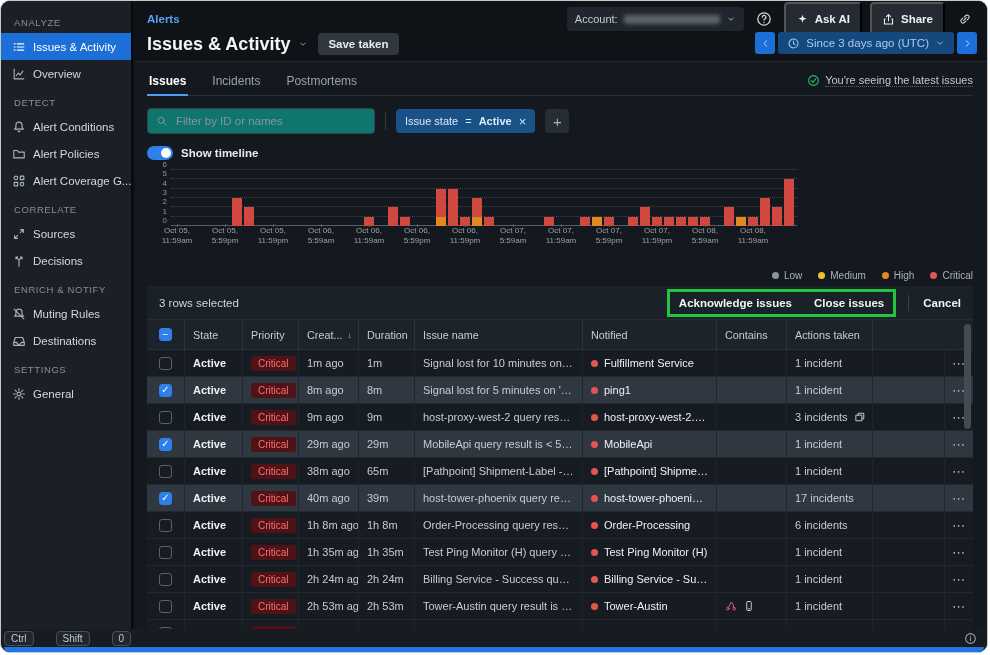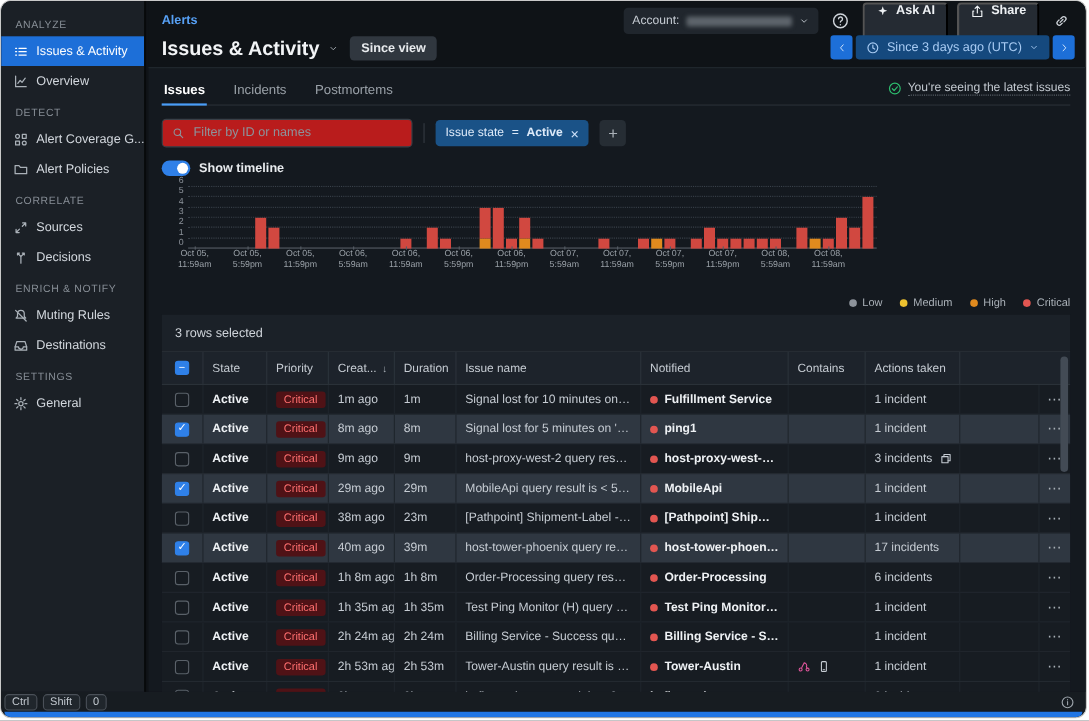--- a/index.html
+++ b/index.html
@@ -20,21 +20,21 @@
   .side-item.active .icon{color:#ffffff;}
   
   .main{position:absolute;left:134px;right:0;top:0;bottom:23px;display:flex;flex-direction:column;background:#0f1317;}
   .topbar{display:flex;align-items:center;height:28px;padding:8px 10px 0 12px;}
   .breadcrumb{color:#57a0f4;font-size:11.5px;font-weight:bold;text-decoration:none;}
   .topbar-right{margin-left:auto;display:flex;align-items:center;gap:8px;}
   .account-select{display:flex;align-items:center;gap:6px;background:#20262d;border-radius:4px;height:24px;
     padding:0 8px;color:#c6ccd3;font-size:11px;cursor:pointer;}
   .blur-block{display:inline-block;width:96px;height:9px;background:#5d646b;border-radius:2px;filter:blur(2px);}
   .icon-btn{display:flex;align-items:center;justify-content:center;width:24px;height:24px;color:#cfd4da;cursor:pointer;}
-  .pill-btn{display:flex;gap:6px;background:#252b33;border-radius:4px;height:35px;
+  .pill-btn{display:flex;align-items:center;gap:6px;background:#252b33;border-radius:4px;height:35px;
     padding:0 10px;color:#eef1f4;font-size:11.5px;font-weight:bold;cursor:pointer;}
   .title-row{display:flex;align-items:center;gap:10px;padding:4px 10px 6px 12px;position:relative;}
   .page-title{font-size:18px;font-weight:bold;color:#f2f4f6;margin:0;}
   .title-chev{color:#aab1b8;display:flex;margin-left:-2px;cursor:pointer;}
   .save-view{background:#30373f;border:none;color:#e8ebee;font-size:11.5px;font-weight:bold;border-radius:4px;
     padding:5px 10px;cursor:pointer;}
   .time-row{position:absolute;right:10px;top:3px;display:flex;align-items:center;gap:3px;}
   .time-step{width:20px;height:22px;background:#1d6fd8;border-radius:3px;display:flex;align-items:center;
     justify-content:center;color:#cfe2fa;cursor:pointer;}
   .time-pill{display:flex;align-items:center;gap:6px;background:#15497e;border-radius:3px;height:22px;
@@ -44,21 +44,21 @@
     display:flex;flex-direction:column;}
   .tabs-row{display:flex;align-items:flex-end;border-bottom:1px solid #2a3037;height:26px;position:relative;}
   .tab{font-size:12px;color:#9aa1a8;padding:0 2px 7px 2px;margin-right:22px;cursor:pointer;position:relative;}
   .tab.active{color:#ffffff;font-weight:bold;}
   .tab.active::after{content:'';position:absolute;left:0;right:0;bottom:-1px;height:2px;background:#4a9df8;}
   .latest-note{margin-left:auto;display:flex;align-items:center;gap:5px;color:#c2c8cf;font-size:11px;
     padding-bottom:8px;}
   .latest-note .txt{border-bottom:1px dotted #5a6169;cursor:pointer;}
   .latest-note .icon{color:#2dbd6e;display:flex;}
   .filter-row{display:flex;align-items:center;gap:10px;margin-top:12px;height:26px;}
-  .search-box{display:flex;align-items:center;gap:6px;width:228px;height:26px;background:#b91c1c;
+  .search-box{display:flex;align-items:center;gap:6px;width:228px;height:26px;background:#0f766e;
     border:1px solid #394048;border-radius:4px;padding:0 8px;color:#8d939b;}
   .search-box input{background:transparent;border:none;outline:none;color:#cfd4da;font-size:11.5px;width:100%;
     font-family:inherit;}
   .search-box input::placeholder{color:#8d939b;}
   .v-div{width:1px;height:18px;background:#343a42;}
   .chip{display:flex;align-items:center;gap:7px;background:#1a5287;border-radius:4px;height:24px;
     padding:0 9px;color:#dce9f8;font-size:11px;cursor:pointer;}
   .chip .x{color:#cfe2fa;font-size:13px;cursor:pointer;line-height:1;}
   .add-filter{width:24px;height:24px;background:#262d34;border-radius:4px;color:#aab1b8;font-size:15px;
     display:flex;align-items:center;justify-content:center;cursor:pointer;}
@@ -110,33 +110,33 @@
   .trow .cell{height:100%;display:flex;align-items:center;padding:0 8px;border-right:1px solid #1f252c;
     overflow:hidden;white-space:nowrap;}
   .trow .cell:last-child{border-right:none;}
   .cell.cb-cell{justify-content:center;padding:0;}
   .checkbox{width:13px;height:13px;border-radius:3px;border:1.5px solid #5a6169;cursor:pointer;
     display:flex;align-items:center;justify-content:center;font-size:10px;color:#fff;line-height:1;}
   .checkbox.checked,.checkbox.indet{background:#2f80e8;border-color:#2f80e8;}
   .state-txt{font-weight:bold;color:#eef1f4;}
   .badge-critical{background:#4f1216;color:#ff6f6f;font-size:10px;padding:2px 7px;border-radius:3px;}
   .entity-cell .dot{width:7px;height:7px;border-radius:50%;background:#e25651;margin-right:6px;flex:none;}
-  .entity-name{font-weight:bold;color:#eef1f4;overflow:hidden;text-overflow:ellipsis;}
+  .entity-name{font-weight:normal;color:#eef1f4;overflow:hidden;text-overflow:ellipsis;}
   .issue-txt{overflow:hidden;text-overflow:ellipsis;}
   .contains-cell .icon{margin-left:6px;color:#c6ccd3;display:flex;}
   .notified-cell{gap:6px;}
   .notified-cell .icon{display:flex;}
   .icon.webhook{color:#e0569c;}
   .icon.mobile{color:#c6ccd3;}
   .ellipsis-cell{justify-content:center;color:#aab1b8;font-size:13px;cursor:pointer;letter-spacing:1px;}
   .scroll-thumb{position:absolute;right:2px;top:38px;width:7px;height:105px;border-radius:4px;background:#434b55;}
   
   .footer{position:absolute;left:0;right:0;bottom:5px;height:18px;background:#171c21;display:flex;
     align-items:center;padding:0 10px;}
-  .kbd-badges{display:flex;gap:5px;margin-left:-7px;}
+  .kbd-badges{display:flex;gap:22px;margin-left:-7px;}
   .kbd{border:1px solid #4a5058;border-radius:4px;color:#c2c8cf;font-size:10px;padding:1px 6px;background:#20262c;}
   .footer .info{margin-left:auto;color:#9aa1a8;display:flex;cursor:pointer;}
   svg{display:block;}
 </style>
 </head>
 <body>
 
 <div class="window">
 
   <aside class="sidebar">
@@ -152,38 +152,47 @@
       <div class="side-item">
         <span class="icon">
           <svg viewBox="0 0 16 16" width="14" height="14" fill="none" stroke="currentColor" stroke-width="1.3" stroke-linecap="round" stroke-linejoin="round">
             <path d="M2.5 2.5v11h11"></path>
             <path d="M4.8 10l2.4-3 2 2 3.3-4.3"></path>
           </svg>
         </span>
         <span>Overview</span>
       </div>
       <div class="side-section-label">DETECT</div>
+      <div class="side-item">
+        <span class="icon">
+          <svg viewBox="0 0 16 16" width="14" height="14" fill="none" stroke="currentColor" stroke-width="1.3" stroke-linecap="round" stroke-linejoin="round">
+            <path d="M8 2.5a3.5 3.5 0 0 0-3.5 3.5v2.6L3 10.5h10l-1.5-1.9V6A3.5 3.5 0 0 0 8 2.5z"></path>
+            <path d="M6.8 12.5a1.3 1.3 0 0 0 2.4 0"></path>
+          </svg>
+        </span>
+        <span>Alert Conditions</span>
+      </div>
+      <div class="side-item">
+        <span class="icon">
+          <svg viewBox="0 0 16 16" width="14" height="14" fill="none" stroke="currentColor" stroke-width="1.3" stroke-linecap="round" stroke-linejoin="round">
+            <path d="M2 4h4l1.5 1.8H14v6.7H2z"></path>
+          </svg>
+        </span>
+        <span>Alert Policies</span>
+      </div>
       <div class="side-item">
         <span class="icon">
           <svg viewBox="0 0 16 16" width="14" height="14" fill="none" stroke="currentColor" stroke-width="1.3" stroke-linecap="round" stroke-linejoin="round">
             <circle cx="4.5" cy="4.5" r="2"></circle>
             <path d="M9.5 2.5h4v4h-4z"></path>
             <path d="M2.5 9.5h4v4h-4z"></path>
             <circle cx="11.5" cy="11.5" r="2"></circle>
           </svg>
         </span>
         <span>Alert Coverage G...</span>
-      </div>
-      <div class="side-item">
-        <span class="icon">
-          <svg viewBox="0 0 16 16" width="14" height="14" fill="none" stroke="currentColor" stroke-width="1.3" stroke-linecap="round" stroke-linejoin="round">
-            <path d="M2 4h4l1.5 1.8H14v6.7H2z"></path>
-          </svg>
-        </span>
-        <span>Alert Policies</span>
       </div>
       <div class="side-section-label">CORRELATE</div>
       <div class="side-item">
         <span class="icon">
           <svg viewBox="0 0 16 16" width="14" height="14" fill="none" stroke="currentColor" stroke-width="1.3" stroke-linecap="round" stroke-linejoin="round">
             <path d="M6.5 9.5L3 13m0 0v-3.2M3 13h3.2M9.5 6.5L13 3m0 0v3.2M13 3H9.8"></path>
           </svg>
         </span>
         <span>Sources</span>
       </div>
@@ -278,21 +287,21 @@
       </div>
     </div>
 
     <div class="title-row">
       <h1 class="page-title">Issues &amp; Activity</h1>
       <span class="title-chev">
           <svg viewBox="0 0 16 16" width="10" height="10" fill="none" stroke="currentColor" stroke-width="1.3" stroke-linecap="round" stroke-linejoin="round">
             <path d="M4.5 6.5L8 10l3.5-3.5"></path>
           </svg>
         </span>
-      <button class="save-view">Since view</button>
+      <button class="save-view">Save taken</button>
       <div class="time-row">
         <span class="time-step">
             <span class="icon">
               <svg viewBox="0 0 16 16" width="11" height="11" fill="none" stroke="currentColor" stroke-width="1.3" stroke-linecap="round" stroke-linejoin="round">
                 <path d="M9.5 4L6 8l3.5 4"></path>
               </svg>
             </span>
           </span>
         <span class="time-pill">
           <span class="icon">
@@ -547,20 +556,28 @@
                 <span class="legend-dot" style="background: rgb(226, 86, 81);"></span>
                 <span>Critical</span>
               </div>
             </div>
         </div>
       </div>
 
       <div class="table-section">
         <div class="selection-bar">
           <span class="selection-text">3 rows selected</span>
+          <div class="bulk-actions">
+            <span class="ack-close">
+              <button class="action-btn">Acknowledge issues</button>
+              <button class="action-btn">Close issues</button>
+            </span>
+            <div class="actions-div"></div>
+            <button class="action-btn">Cancel</button>
+          </div>
         </div>
         <div class="grid-row thead">
             <div class="cell cb-cell">
               <div class="checkbox indet">−</div>
             </div>
             <div class="cell">
               <span>State</span>
             </div>
             <div class="cell">
               <span>Priority</span>
@@ -701,21 +718,21 @@
               <div class="cell cb-cell">
                 <div class="checkbox"></div>
               </div>
               <div class="cell">
                 <span class="state-txt">Active</span>
               </div>
               <div class="cell">
                 <span class="badge-critical">Critical</span>
               </div>
               <div class="cell">38m ago</div>
-              <div class="cell">23m</div>
+              <div class="cell">65m</div>
               <div class="cell">
                 <span class="issue-txt">[Pathpoint] Shipment-Label - Success ...</span>
               </div>
               <div class="cell entity-cell">
                 <span class="dot"></span>
                 <span class="entity-name">[Pathpoint] Shipment-La...</span>
               </div>
               <div class="cell notified-cell"></div>
               <div class="cell contains-cell">
                 <span>1 incident</span>

